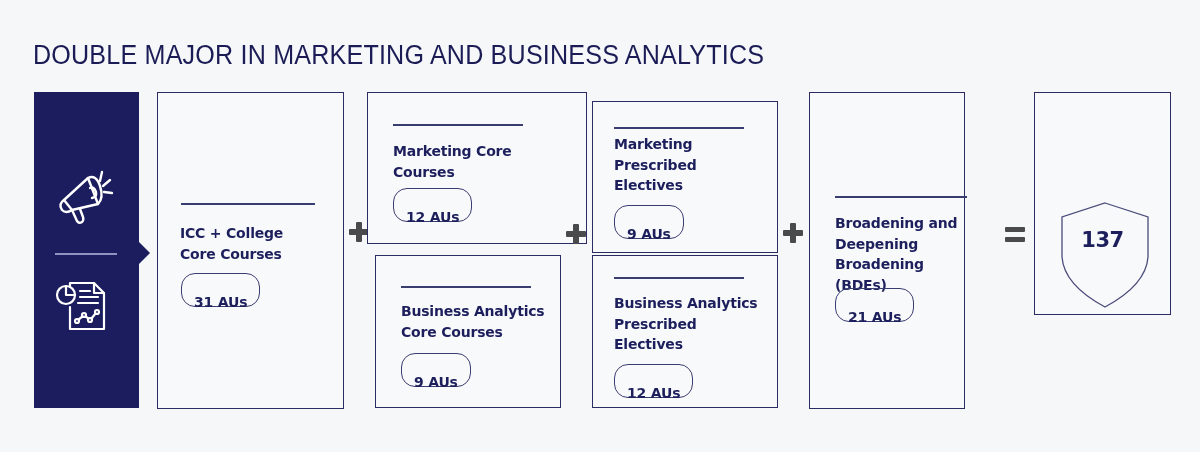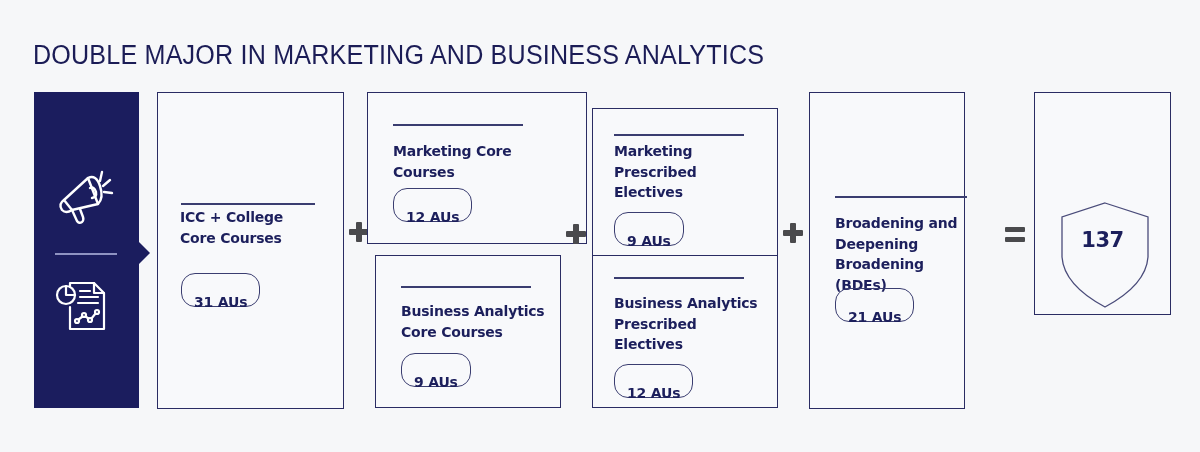--- a/index.html
+++ b/index.html
@@ -88,21 +88,21 @@
     <circle cx="30" cy="38" r="2"></circle>
     <circle cx="36" cy="43" r="2"></circle>
     <circle cx="43" cy="35" r="2"></circle>
     <path d="M24.5 42.5 L28.5 39.5 M31.5 39.5 L34.5 41.5 M37.5 41.5 L41.5 36.5"></path>
   </svg>
   <div class="arrow"></div>
 </div>
 
 <div class="box" style="left:157px; top:92px; width:187px; height:317px;">
   <div class="rule" style="left:23px; top:110px; width:134px;"></div>
-  <div class="label" style="left:22px; top:114px;">
+  <div class="label" style="left:22px; top:130px;">
     <div>ICC + College</div>
     <div>Core Courses</div>
   </div>
   <div class="pill" style="left:23px; top:180px;">31 AUs</div>
 </div>
 
 <div class="op plus" style="left:349px; top:222px;">
     <div class="h"></div>
     <div class="v"></div>
   </div>
@@ -123,21 +123,21 @@
     <div>Core Courses</div>
   </div>
   <div class="pill" style="left:25px; top:97px;">9 AUs</div>
 </div>
 
 <div class="op plus" style="left:566px; top:224px;">
     <div class="h"></div>
     <div class="v"></div>
   </div>
 
-<div class="box" style="left:592px; top:108px; width:186px; height:152px;">
+<div class="box" style="left:592px; top:101px; width:186px; height:152px;">
   <div class="rule" style="left:21px; top:25px; width:130px;"></div>
   <div class="label" style="left:21px; top:32px;">
     <div>Marketing</div>
     <div>Prescribed</div>
     <div>Electives</div>
   </div>
   <div class="pill" style="left:21px; top:103px;">9 AUs</div>
 </div>
 
 <div class="box" style="left:592px; top:255px; width:186px; height:153px;">

